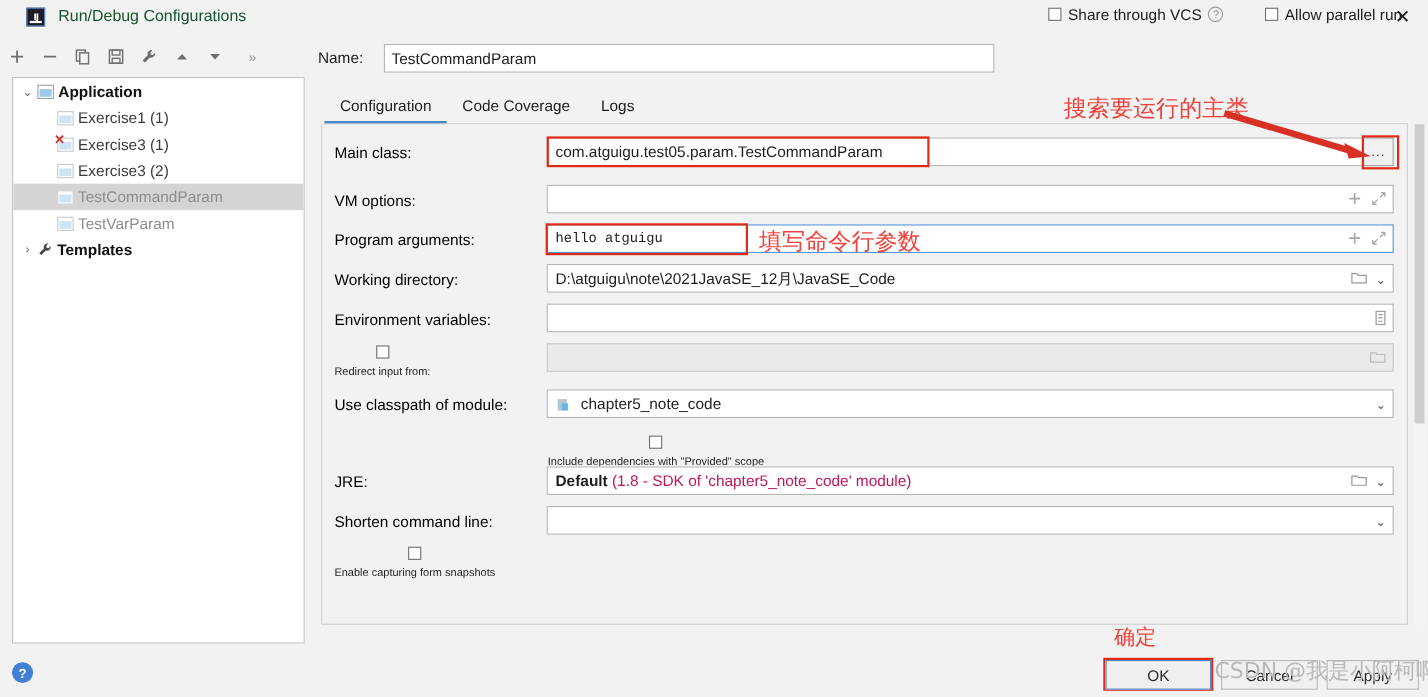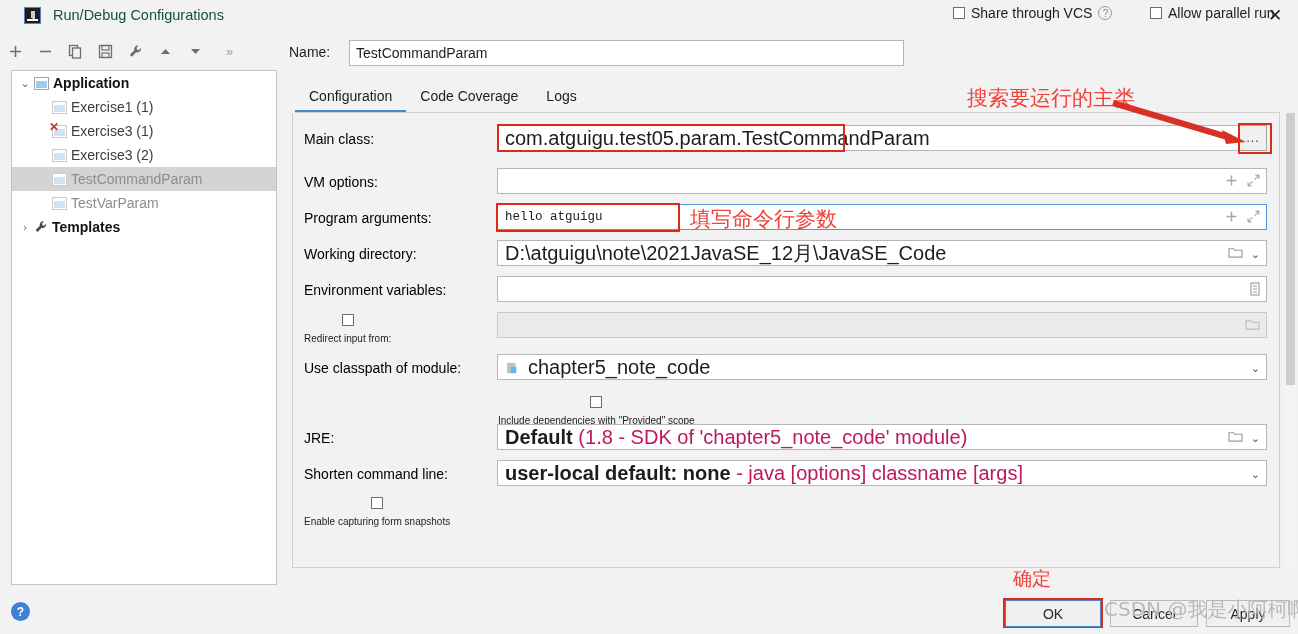--- a/index.html
+++ b/index.html
@@ -88,21 +88,21 @@
   .card { position:absolute; left:292px; top:113px; width:988px; height:455px;
           background:#f2f2f2; border-left:1px solid #cfcfcf;
           border-right:1px solid #cfcfcf; border-bottom:1px solid #cfcfcf; }
 
   .flabel { position:absolute; font-size:14px; color:#000000; }
   .fctl { position:absolute; height:26px; border:1px solid #b6b6b6;
           background:#fff; }
   .fctl.disabled { background:#eaeaea; border-color:#c9c9c9; }
   .fctl.focus { border-color:#5596d8; }
   .fval { position:absolute; left:7px; top:0; height:26px; line-height:25px;
-          font-size:20px; white-space:nowrap; }
+          font-size:14px; white-space:nowrap; }
   .fval .dim { color:#be185d; }
   .fval .bold { font-weight:bold; }
   .plusexp { position:absolute; right:6px; top:0; height:26px;
              display:flex; align-items:center; gap:9px; color:#a8a8a8; }
   .righticons { position:absolute; right:6px; top:0; height:26px;
              display:flex; align-items:center; gap:8px; color:#8d8d8d; }
   .chev { font-size:11px; color:#555; }
   .browse-btn { position:absolute; width:28px; height:26px; border:1px solid #a5a5a5;
                 background:#f0f0f0; display:flex; align-items:center;
                 justify-content:center; font-size:12px; color:#3a3a3a;
@@ -382,24 +382,20 @@
           <svg width="15" height="13" viewBox="0 0 16 14">
               <path d="M1 3h5l1.2 1.6H15V12H1z" fill="none" stroke="#9a9a9a" stroke-width="1.2"></path>
             </svg>
         </span>
         <span class="chev">⌄</span>
       </span>
     </div>
 
     <div class="flabel" style="left:11px; top:353px;">Shorten command line:</div>
     <div class="fctl" style="left:204px; top:347px; width:770px;">
-      <span class="fval">
-        <span class="bold">user-local default: none</span>
-        <span class="dim">- java [options] classname [args]</span>
-      </span>
       <span class="righticons">
         <span class="chev">⌄</span>
       </span>
     </div>
 
     <div class="inline-cb" style="left:11px; top:384px;">
       <span class="cbox"></span>
       <span>Enable capturing form snapshots</span>
     </div>
   </div>

